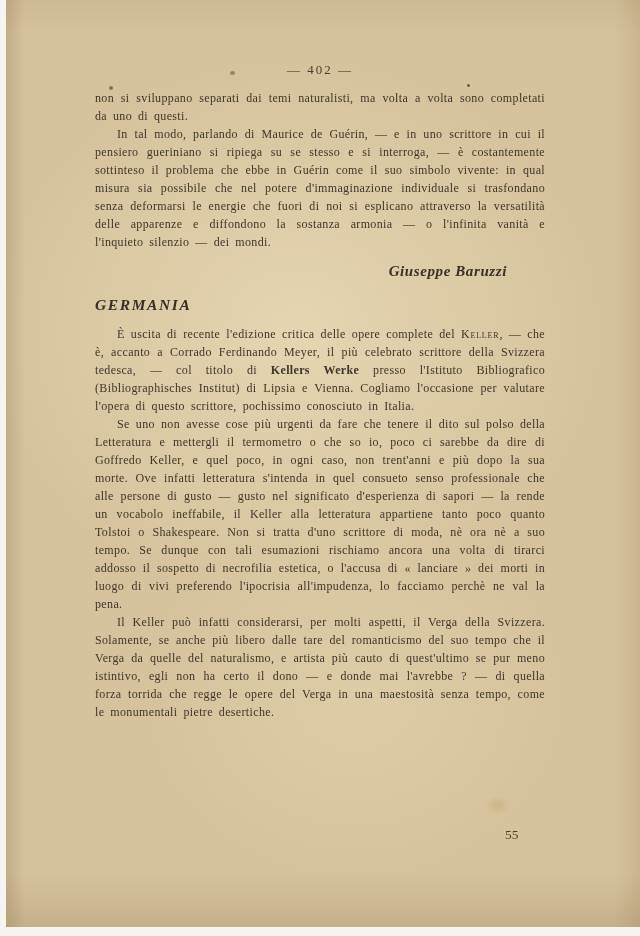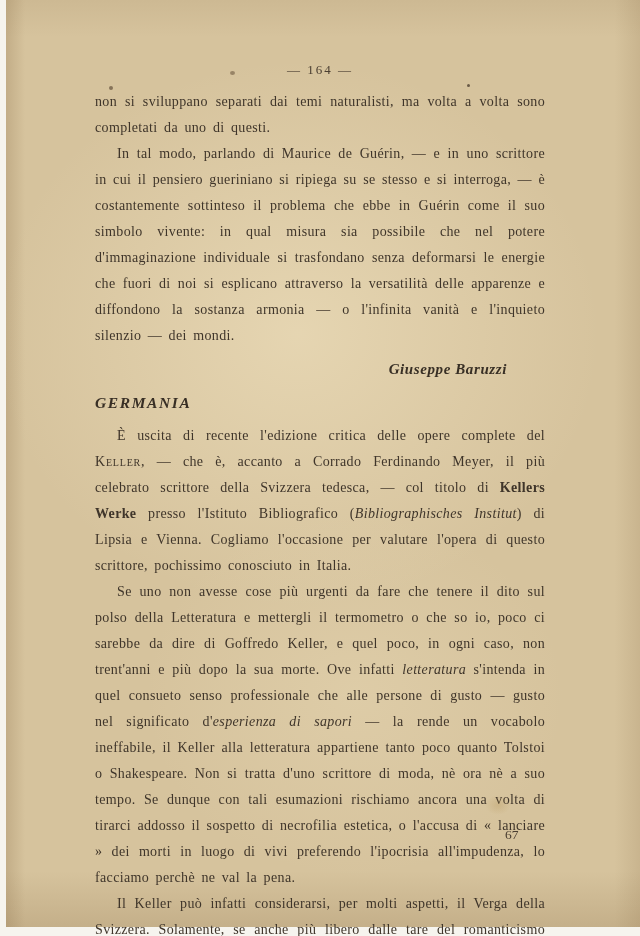--- a/index.html
+++ b/index.html
@@ -37,31 +37,31 @@
   }
   .running-head {
     text-align: center;
     font-size: 13px;
     letter-spacing: 2px;
     margin: 0 0 11px 0;
     color: #4a3e31;
   }
   .para {
     margin: 0;
-    font-size: 14px;
-    line-height: 26px;
+    font-size: 12px;
+    line-height: 18px;
     text-align: justify;
     letter-spacing: 0.35px;
     word-spacing: 2.6px;
     text-indent: 22px;
   }
   .para.noindent { text-indent: 0; }
   .sc { font-variant: small-caps; letter-spacing: 0.8px; margin-top: 33px; }
   .b  { font-weight: bold; }
-  .it { font-style: italic; }
+  .it { }
   .signature {
     margin: 12px 38px 16px 0;
     text-align: right;
     font-weight: bold;
     font-style: italic;
     font-size: 15px;
     letter-spacing: 0.6px;
     color: #382f25;
   }
   .section-heading {
@@ -105,37 +105,37 @@
     border-radius: 50%;
     background: radial-gradient(ellipse, rgba(176,142,78,0.28), rgba(176,142,78,0) 70%);
   }
 </style>
 </head>
 <body>
 
 <div class="scan">
   <div class="page">
 
-    <div class="running-head">— 164 —</div>
+    <div class="running-head">— 402 —</div>
 
     <p class="para noindent">non si sviluppano separati dai temi naturalisti, ma volta a volta sono completati da uno di questi.</p>
 
     <p class="para">In tal modo, parlando di Maurice de Guérin, — e in uno scrittore in cui il pensiero gueriniano si ripiega su se stesso e si interroga, — è costantemente sottinteso il problema che ebbe in Guérin come il suo simbolo vivente: in qual misura sia possibile che nel potere d'immaginazione individuale si trasfondano senza deformarsi le energie che fuori di noi si esplicano attraverso la versatilità delle apparenze e diffondono la sostanza armonia — o l'infinita vanità e l'inquieto silenzio — dei mondi.</p>
 
     <div class="signature">Giuseppe Baruzzi</div>
 
     <div class="section-heading">GERMANIA</div>
 
 
     <p class="para first-of-article"><span>È uscita di recente l'edizione critica delle opere complete del </span><span class="sc">Keller</span><span>, — che è, accanto a Corrado Ferdinando Meyer, il più celebrato scrittore della Svizzera tedesca, — col titolo di </span><span class="b">Kellers Werke</span><span> presso l'Istituto Bibliografico (</span><span class="it">Bibliographisches Institut</span><span>) di Lipsia e Vienna. Cogliamo l'occasione per valutare l'opera di questo scrittore, pochissimo conosciuto in Italia.</span></p>
 
     <p class="para"><span>Se uno non avesse cose più urgenti da fare che tenere il dito sul polso della Letteratura e mettergli il termometro o che so io, poco ci sarebbe da dire di Goffredo Keller, e quel poco, in ogni caso, non trent'anni e più dopo la sua morte. Ove infatti </span><span class="it">letteratura</span><span> s'intenda in quel consueto senso professionale che alle persone di gusto — gusto nel significato d'</span><span class="it">esperienza di sapori</span><span> — la rende un vocabolo ineffabile, il Keller alla letteratura appartiene tanto poco quanto Tolstoi o Shakespeare. Non si tratta d'uno scrittore di moda, nè ora nè a suo tempo. Se dunque con tali esumazioni rischiamo ancora una volta di tirarci addosso il sospetto di necrofilia estetica, o l'accusa di « lanciare » dei morti in luogo di vivi preferendo l'ipocrisia all'impudenza, lo facciamo perchè ne val la pena.</span></p>
 
     <p class="para">Il Keller può infatti considerarsi, per molti aspetti, il Verga della Svizzera. Solamente, se anche più libero dalle tare del romanticismo del suo tempo che il Verga da quelle del naturalismo, e artista più cauto di quest'ultimo se pur meno istintivo, egli non ha certo il dono — e donde mai l'avrebbe ? — di quella forza torrida che regge le opere del Verga in una maestosità senza tempo, come le monumentali pietre desertiche.</p>
   </div>
 
-  <div class="folio">67</div>
+  <div class="folio">55</div>
 
   <div class="speck s1"></div>
   <div class="speck s2"></div>
   <div class="speck s3"></div>
   <div class="stain"></div>
 </div>
 
 </body></html>

